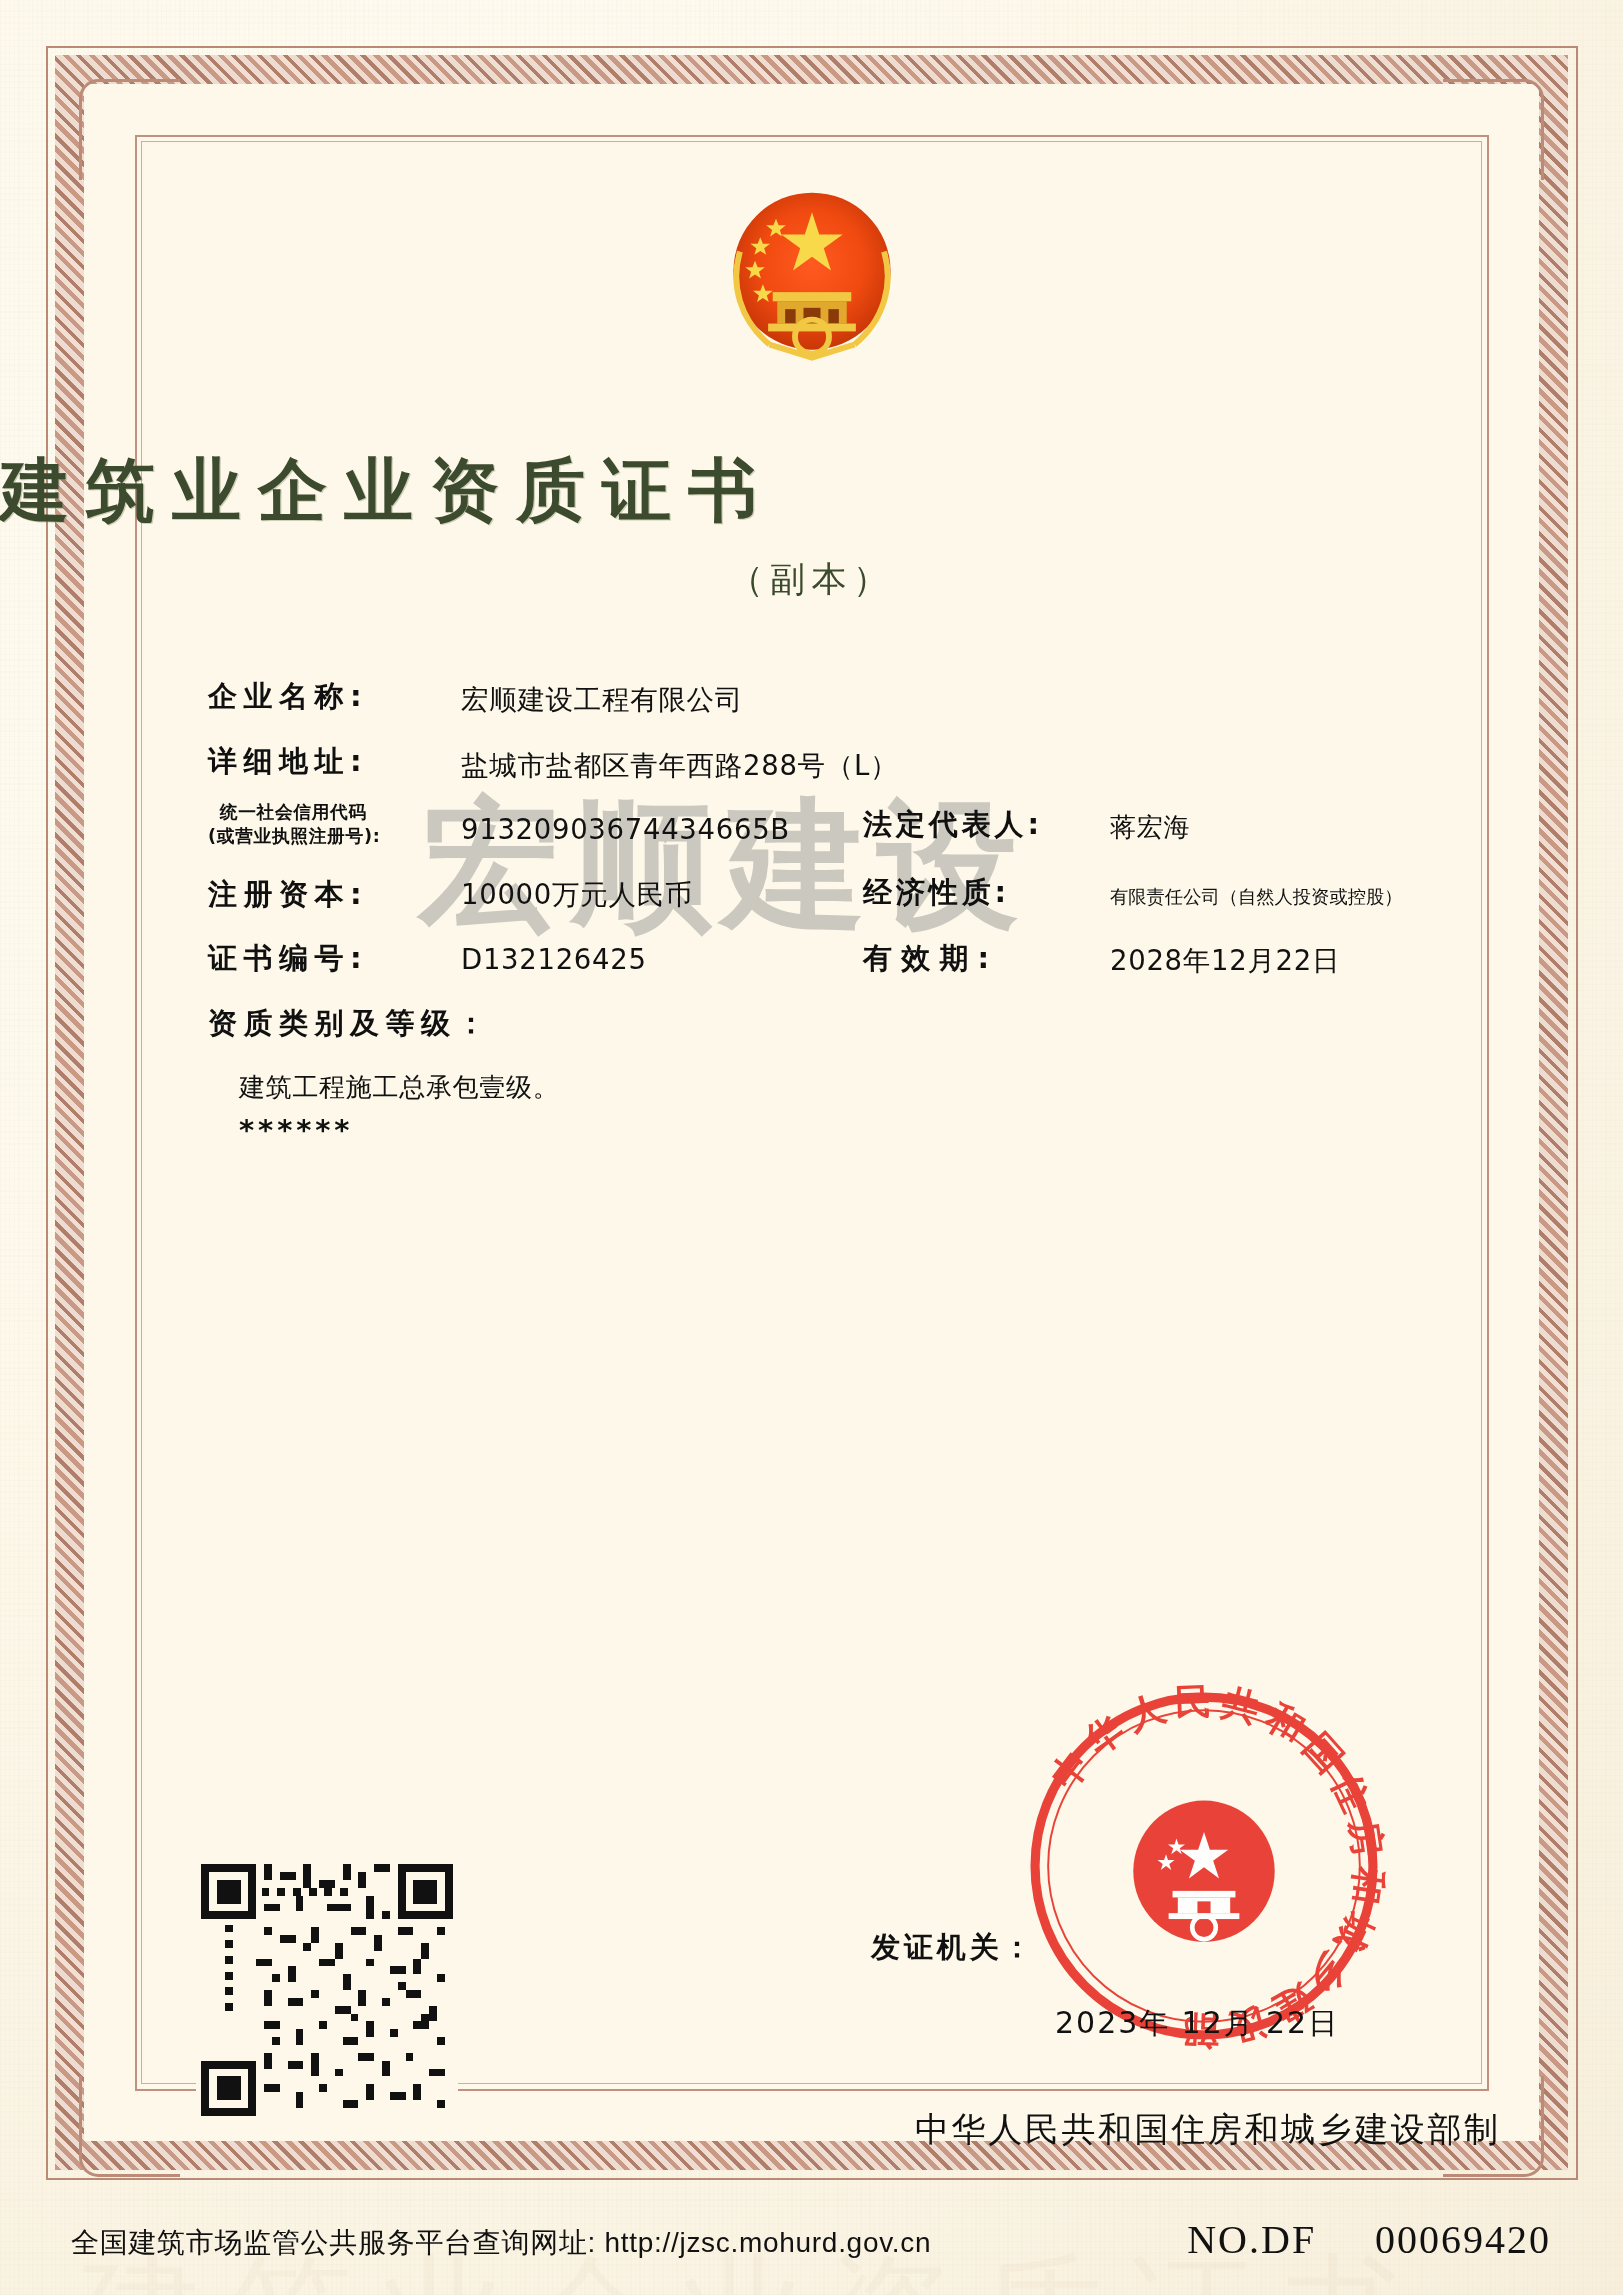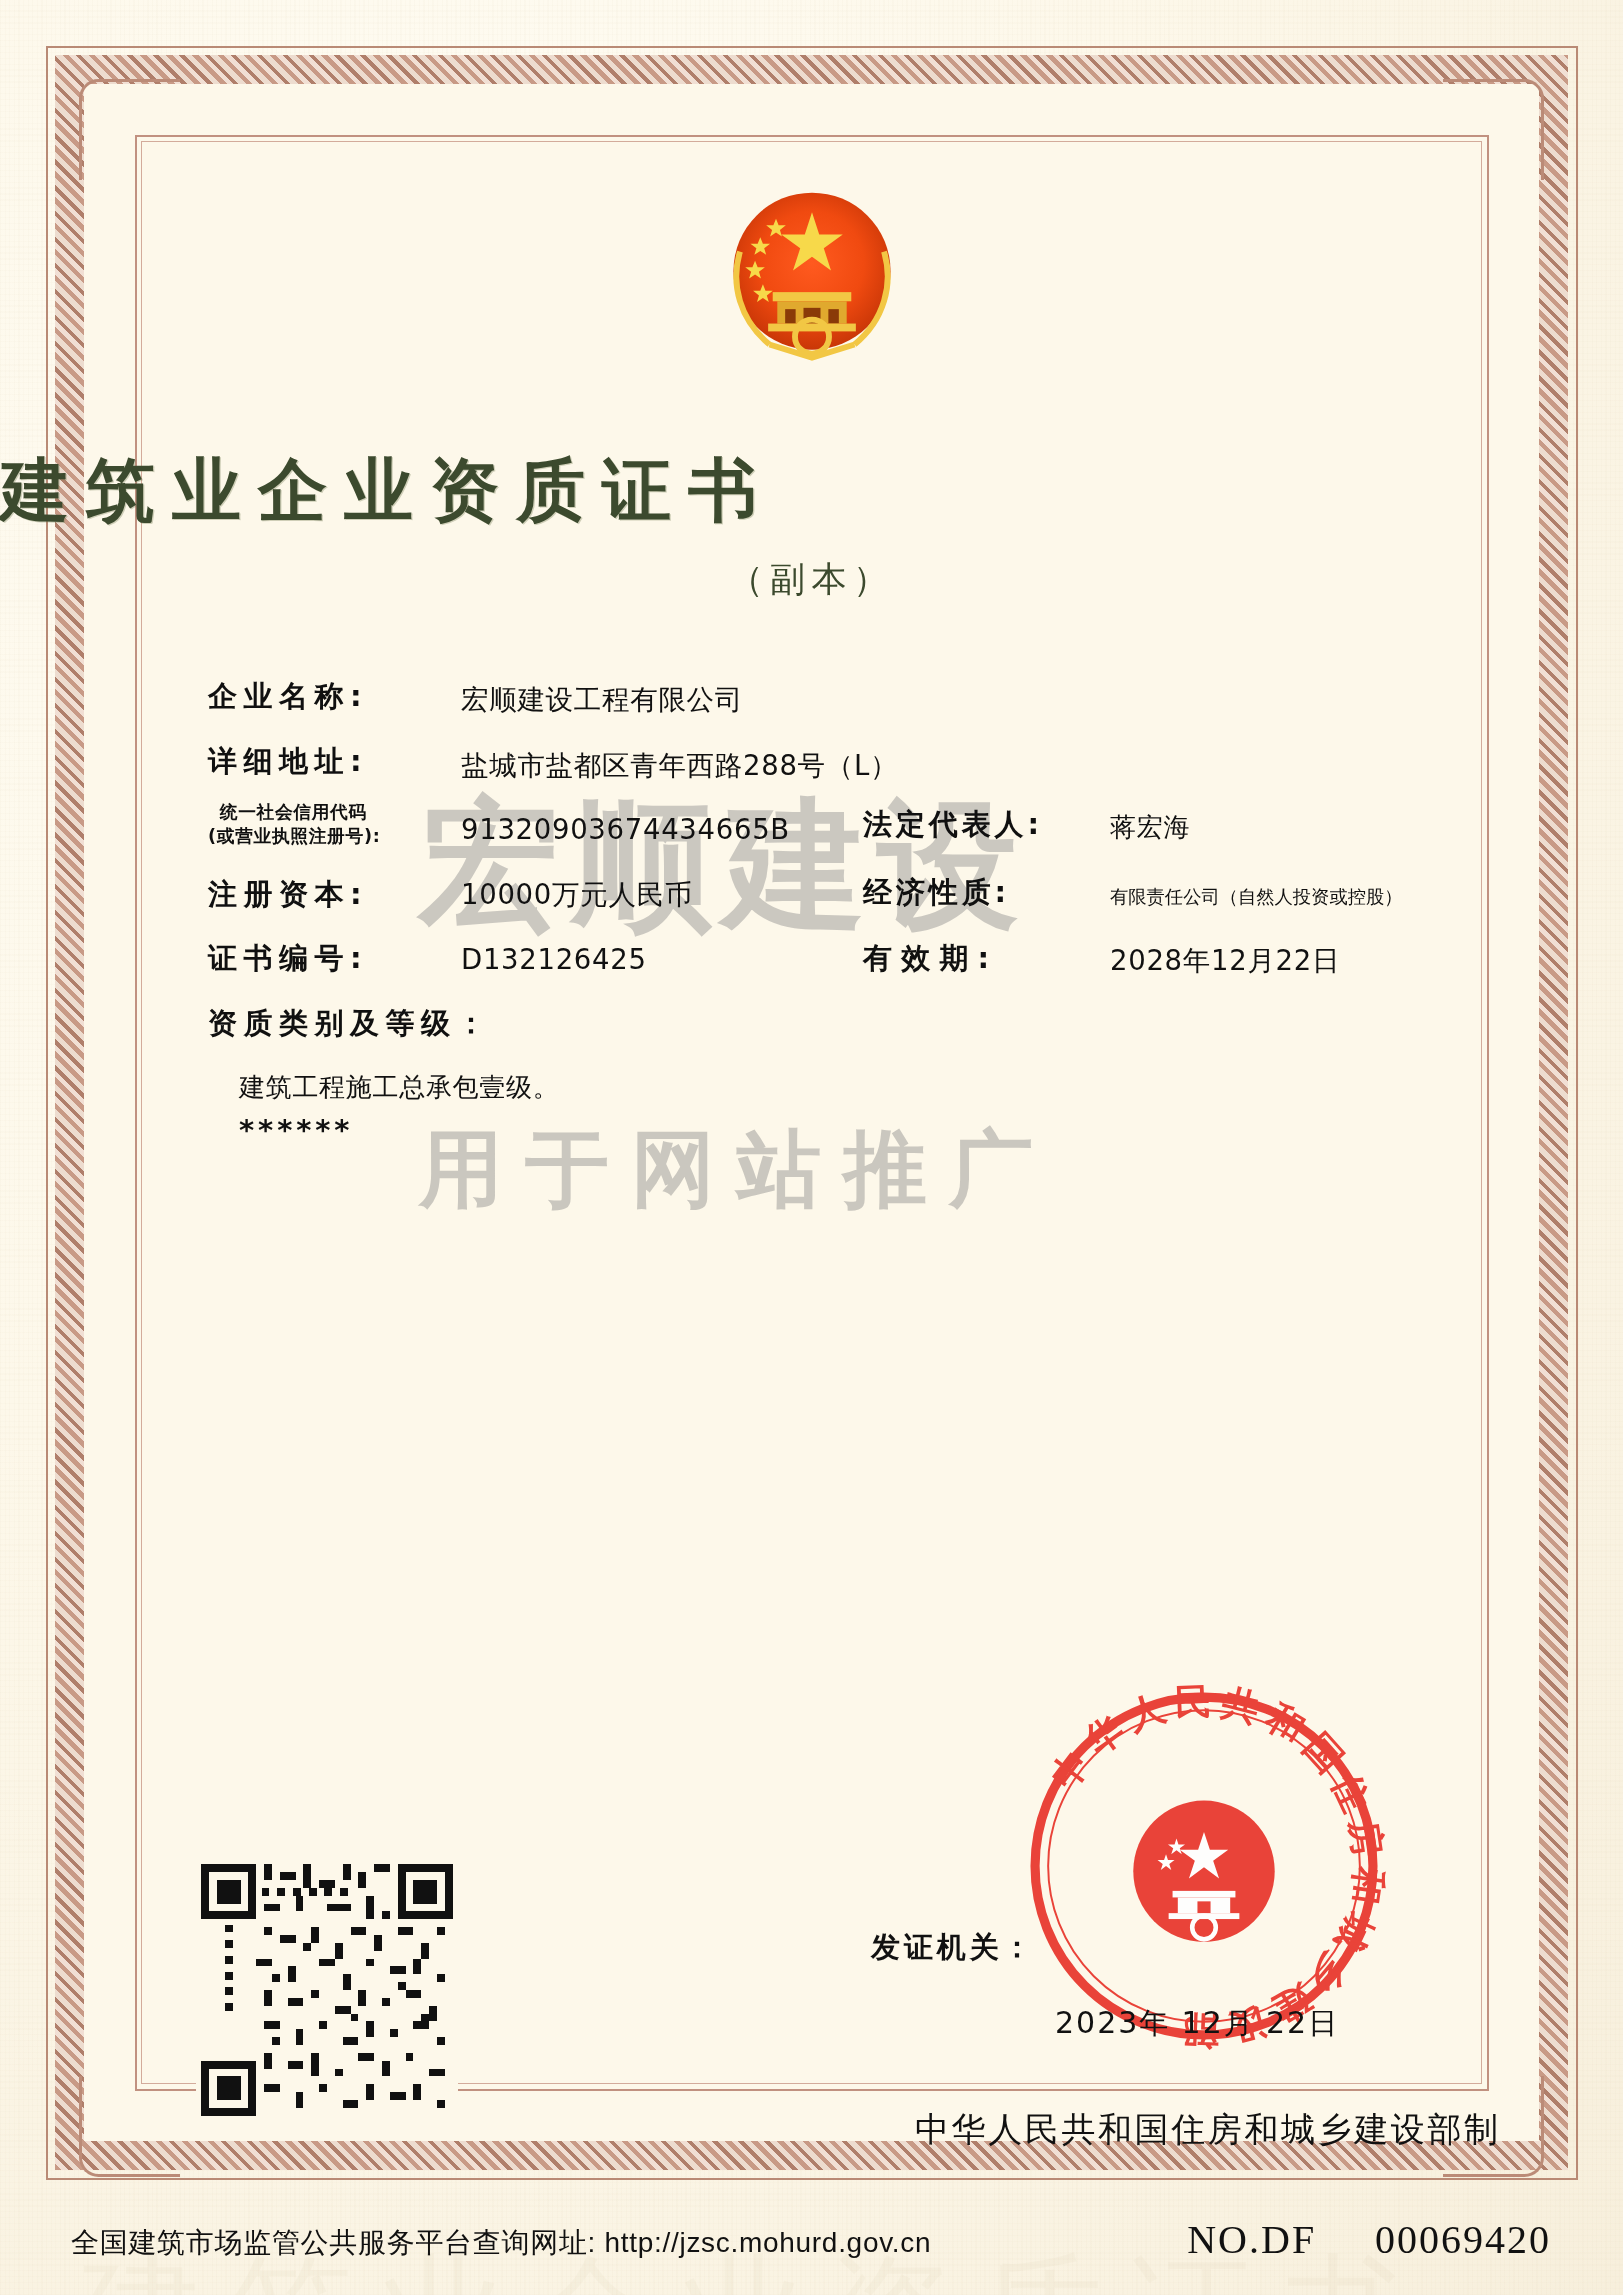--- a/index.html
+++ b/index.html
@@ -341,21 +341,20 @@
       <path d="M55,120 C40,170 55,225 100,262" fill="none" stroke="#f2c744" stroke-width="9"></path>
       <path d="M275,120 C290,170 275,225 230,262" fill="none" stroke="#f2c744" stroke-width="9"></path>
       <path d="M100,262 L165,282 L230,262" fill="none" stroke="#f2c744" stroke-width="9"></path>
     </svg>
   </div>
 
   <div id="title">建筑业企业资质证书</div>
   <div id="subtitle">（副本）</div>
 
   <div class="wm" id="wm1">宏顺建设</div>
-  <div class="wm" id="wm2">用于网站推广</div>
 
   <div id="fields">
 
     <div class="lbl abs" id="r1-lbl"><span>企业名称</span>:</div>
     <div class="val abs" id="r1-val">宏顺建设工程有限公司</div>
 
     <div class="lbl abs" id="r2-lbl"><span>详细地址</span>:</div>
     <div class="val abs" id="r2-val">盐城市盐都区青年西路288号（L）</div>
 
     <div class="lbl-sm abs" id="r3-lbl1">统一社会信用代码</div>

